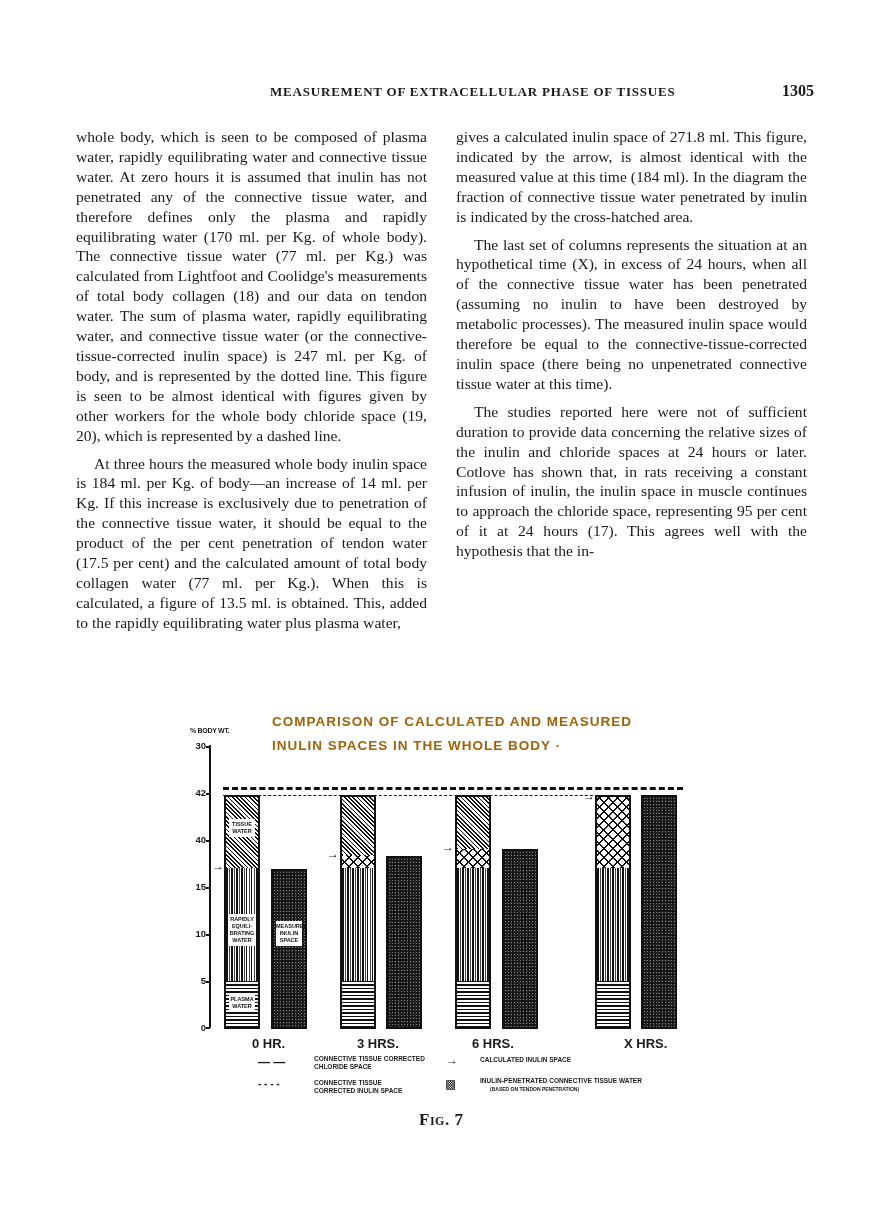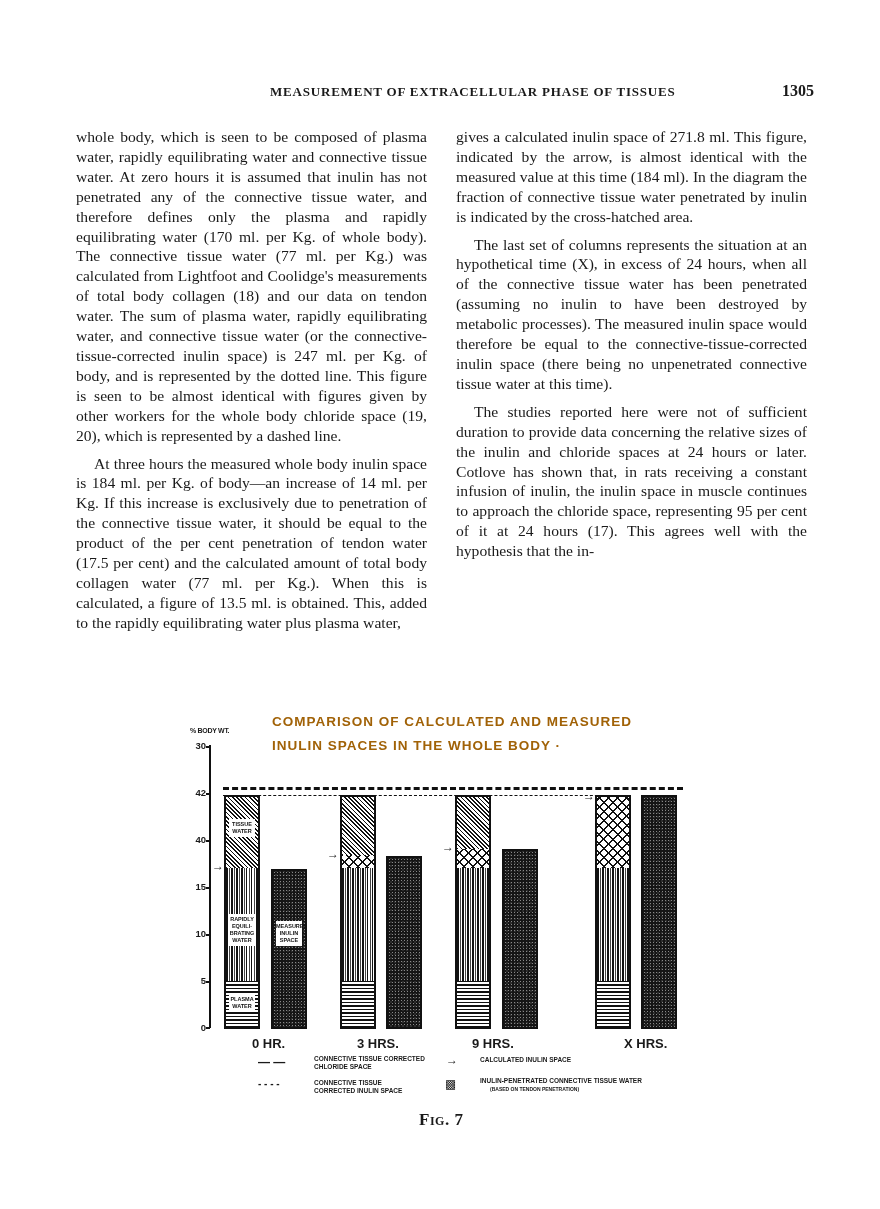--- a/index.html
+++ b/index.html
@@ -117,21 +117,21 @@
   <div class="bar" style="left:405px;top:90px;width:36px;height:234px">
     <div class="seg hatch-cross" style="top:0;height:71px"></div>
     <div class="seg hatch-vert" style="top:71px;height:113px"></div>
     <div class="seg hatch-horz" style="top:184px;height:50px"></div>
   </div>
   <div class="arrow" style="left:393px;top:86px">→</div>
   <div class="bar stipple" style="left:451px;top:90px;width:36px;height:234px"></div>
 
   <div class="x-label" style="left:62px">0  HR.</div>
   <div class="x-label" style="left:167px">3  HRS.</div>
-  <div class="x-label" style="left:282px">9 HRS.</div>
+  <div class="x-label" style="left:282px">6 HRS.</div>
   <div class="x-label" style="left:434px">X  HRS.</div>
 
   <div class="legend-sym" style="left:68px;top:350px;font-size:12px">— —</div>
   <div class="legend-item" style="left:124px;top:350px;width:130px">CONNECTIVE TISSUE CORRECTED CHLORIDE SPACE</div>
   <div class="legend-sym" style="left:68px;top:373px;font-size:10px">- - - -</div>
   <div class="legend-item" style="left:124px;top:374px;width:100px">CONNECTIVE TISSUE CORRECTED INULIN SPACE</div>
   <div class="legend-sym" style="left:256px;top:348px;font-size:12px">→</div>
   <div class="legend-item" style="left:290px;top:351px;width:200px">CALCULATED INULIN SPACE</div>
   <div class="legend-sym" style="left:255px;top:372px;font-size:12px">▩</div>
   <div class="legend-item" style="left:290px;top:372px;width:230px">

